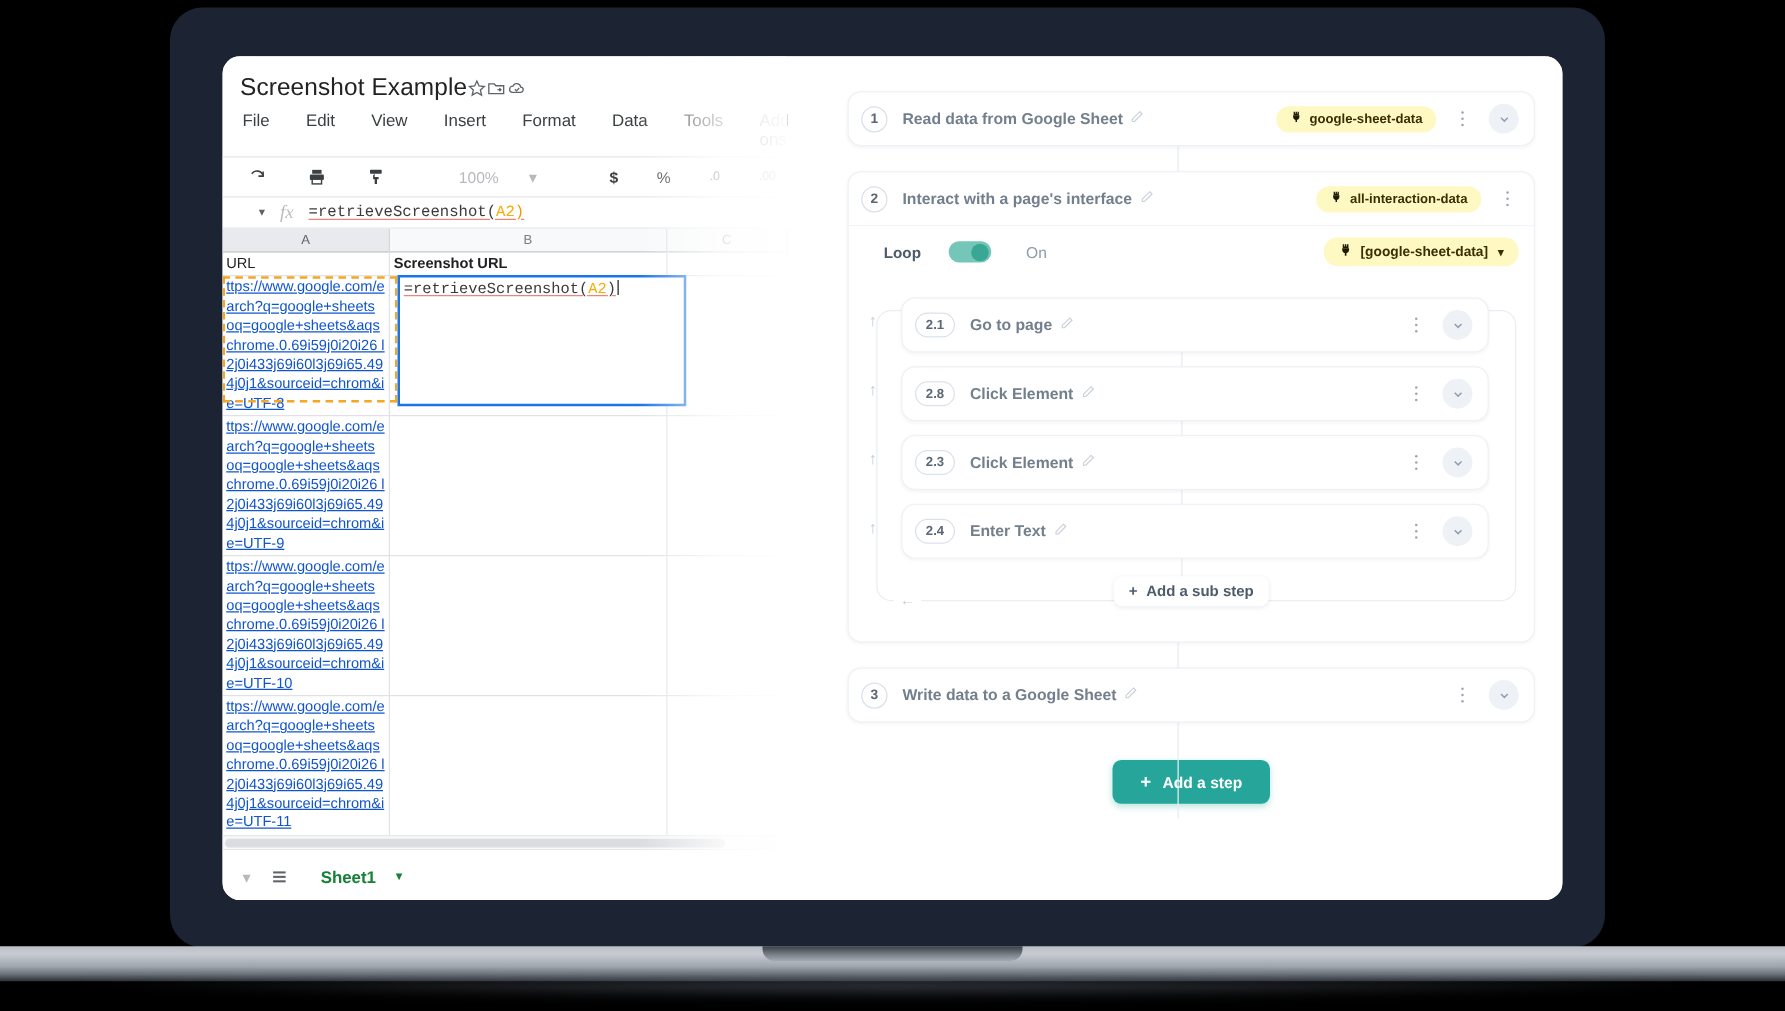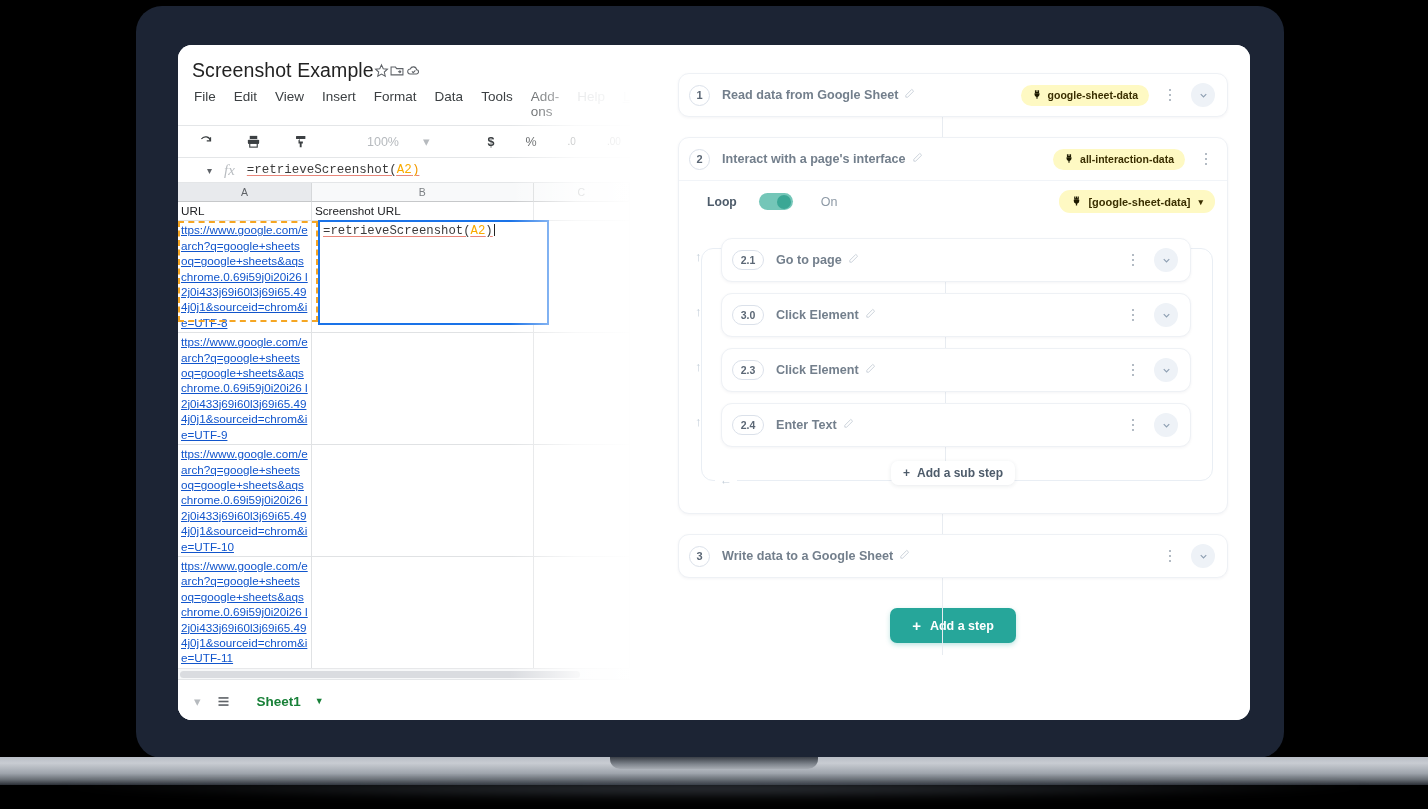--- a/index.html
+++ b/index.html
@@ -40,21 +40,21 @@
   #sheets-fade {
     position:absolute; right:0; top:0; width:120px; height:675px; z-index:30;
     background:linear-gradient(90deg, rgba(255,255,255,0) 0%, rgba(255,255,255,.78) 55%, rgba(255,255,255,.98) 100%);
     pointer-events:none;
   }
 
   .gs-titlebar { padding:14px 0 2px 14px; display:flex; align-items:center; }
   .gs-title { font-size:19.5px; color:#222; letter-spacing:.1px; }
   .gs-ticon { color:#5f6368; display:inline-flex; align-items:center; }
 
-  .gs-menubar { display:flex; gap:18px; padding:5px 0 6px 16px; font-size:13.5px; color:#3c4043; }
+  .gs-menubar { display:flex; gap:29px; padding:5px 0 6px 16px; font-size:13.5px; color:#3c4043; }
   .gs-menubar span.dim { color:#9aa0a6; }
   .gs-menubar span.faint { color:#c3c7cb; text-decoration:underline; }
 
   .gs-toolbar {
     display:flex; align-items:center; gap:17px; height:32px;
     border-top:1px solid #e4e6e8; background:#fff; padding-left:12px;
   }
   .tb { display:flex; align-items:center; justify-content:center; height:26px; padding:0 7px; color:#5f6368; font-size:13px; }
   .tb.dimmed { color:#b6babe; }
   .tb-sep { width:1px; height:17px; background:#e0e2e4; margin:0 5px; }
@@ -75,21 +75,21 @@
   .gs-colhdr div { display:flex; align-items:center; justify-content:center; border-right:1px solid #d6d8da; border-bottom:1px solid #c6c8ca; background:#f8f9fa; }
   .gs-colhdr div.sel { background:#e8eaed; color:#5f6368; }
   .col-a { width:139px; }
   .col-b { width:230px; }
   .col-c { width:100px; }
 
   #gs-grid { position:relative; height:466px; overflow:hidden; }
   .gs-row { display:flex; }
   .cell { border-right:1px solid #e0e2e4; border-bottom:1px solid #e0e2e4; padding:1px 3px 2px 3px; font-size:11.7px; line-height:15.4px; overflow:hidden; }
   .cell.a { width:139px; color:#1155cc; text-decoration:underline; word-break:break-all; }
-  .cell.b { width:230px; color:#202124; }
+  .cell.b { width:230px; color:#202124;font-weight:bold; }
   .cell.c { width:100px; }
   .cell.hdr { color:#202124; text-decoration:none; }
 
   #sel-dashed {
     position:absolute; left:0px; top:19px; width:140px; height:101px;
     border:2px dashed #f5a623; pointer-events:none;
   }
   #sel-cell {
     position:absolute; left:140px; top:18px; width:231px; height:105px;
     border:2px solid #1a73e8; background:#fff; z-index:5;
@@ -438,21 +438,21 @@
                       </svg>
                   </div>
                 </div>
               </div>
             </div>
 
             <div class="substep">
               <span class="uparrow">↑</span>
               <div class="card">
                 <div class="card-head">
-                  <div class="step-num pill">3.0</div>
+                  <div class="step-num pill">2.8</div>
                   <div class="step-title">
                     <span>Click Element</span>
                     <span class="pencil">
                       <svg width="11" height="11" viewBox="0 0 24 24" fill="none" stroke="#c7cfd8" stroke-width="2">
                           <path d="M17 3l4 4L8 20H4v-4z"></path>
                         </svg>
                     </span>
                   </div>
                   <div class="spacer"></div>
                   <div class="kebab">

